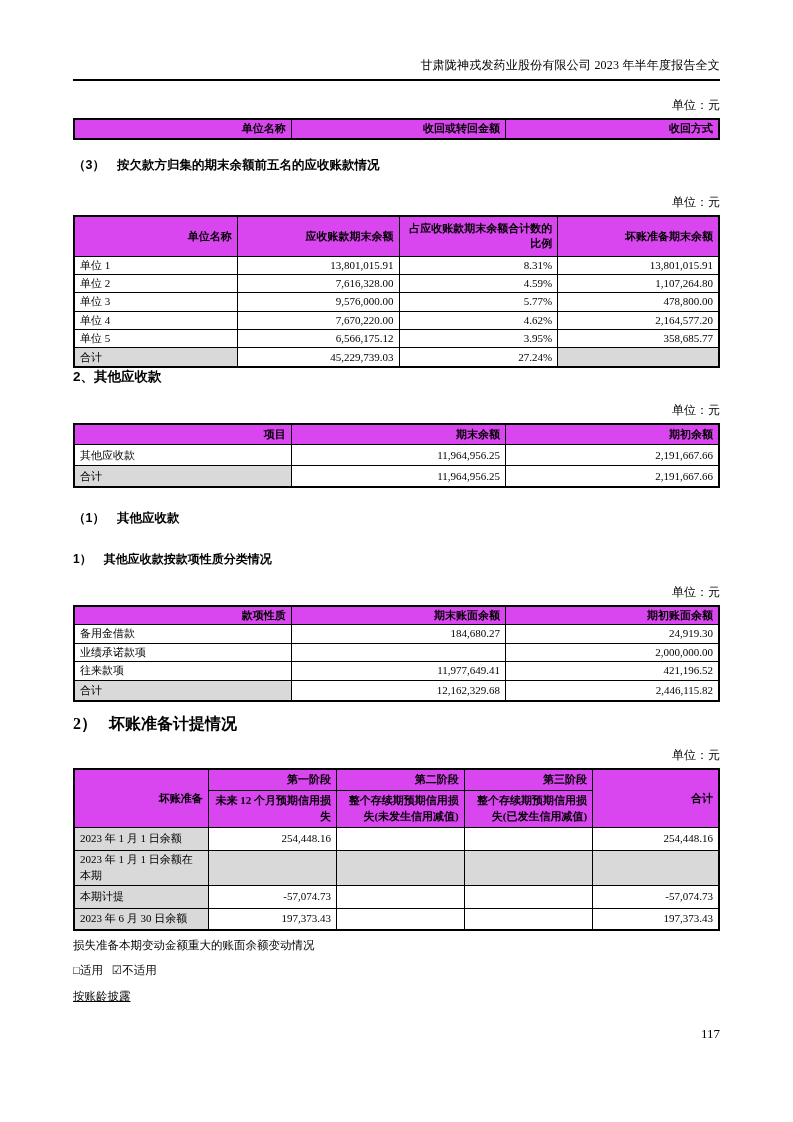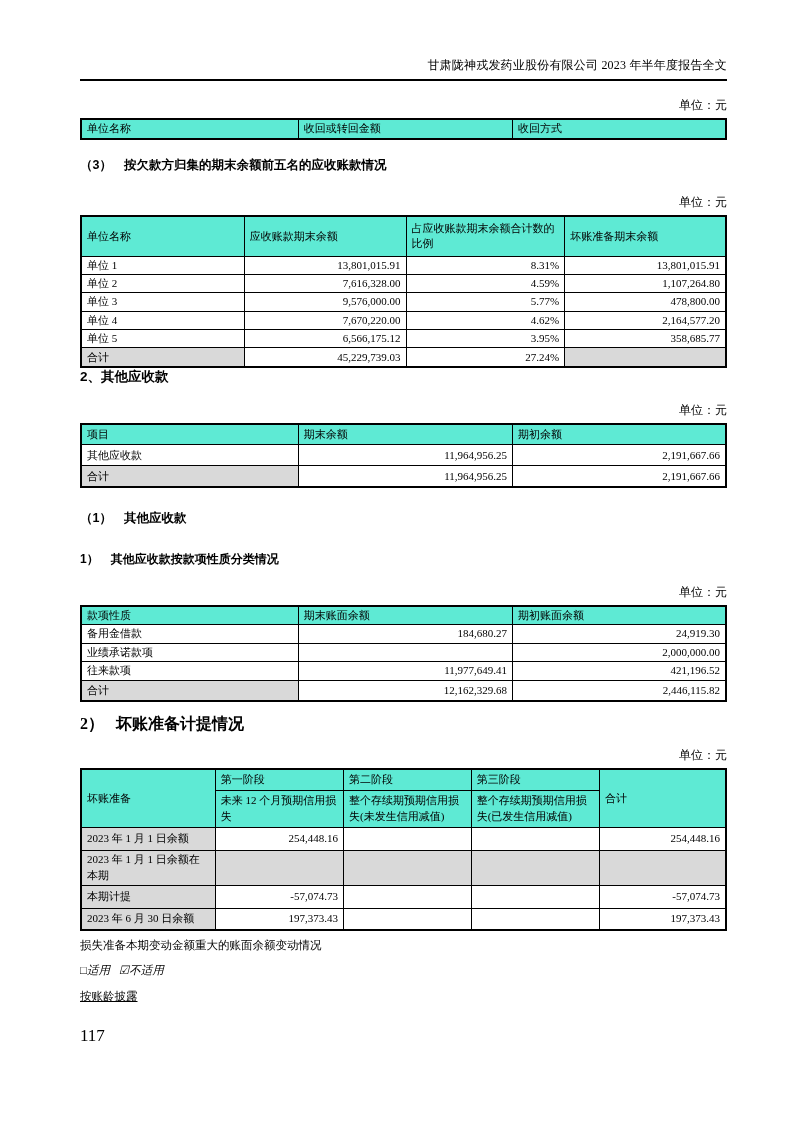--- a/index.html
+++ b/index.html
@@ -2,21 +2,21 @@
 <html><head>
 <meta charset="utf-8">
 <style>
   html,body { margin:0; padding:0; background:#888; }
   .page {
     position:relative; width:793px; height:1122px; margin:0 auto;
     background:#ffffff; color:#000;
     font-family:"Liberation Serif", serif;
     overflow:hidden;
   }
-  .content { position:absolute; left:80px; top:0; width:647px; }
+  .content { position:absolute; left:73px; top:0; width:647px; }
 
   .page-header {
     padding-top:57px; padding-bottom:5px;
     border-bottom:2px solid #000;
     text-align:right; font-size:12px; letter-spacing:0.2px;
   }
 
   .unit { text-align:right; font-size:12px; }
   .unit-1 { margin-top:16px; }
   .unit-2 { margin-top:20px; }
@@ -25,21 +25,21 @@
   .unit-5 { margin-top:12px; }
 
   .t {
     width:100%; border-collapse:collapse; table-layout:fixed;
     border:2px solid #000; margin-top:4px;
   }
   .t th, .t td {
     border:1px solid #000; padding:1px 5px;
     font-size:11px; line-height:1.4; overflow:hidden; vertical-align:middle;
   }
-  .t th { background:#5eead4; font-weight:normal; text-align:left; }
+  .t th { background:#d946ef; font-weight:bold; text-align:right; }
   .lbl { text-align:left; }
   .num { text-align:right; }
   .shade { background:#d9d9d9; }
 
   .heading {
     font-family:"Liberation Sans", sans-serif;
     font-weight:bold; font-size:12.5px;
   }
   .heading .h-label { margin-right:12px; }
   .h-top5   { margin-top:17px; }
@@ -57,24 +57,24 @@
   #nature-table tbody tr { height:16px; }
   #nature-table tbody tr.total-row { height:21px; }
   #bad-debt-table thead tr.stage-row { height:21px; }
   #bad-debt-table thead tr.desc-row { height:37px; }
   #bad-debt-table tbody tr:nth-child(1) { height:23px; }
   #bad-debt-table tbody tr:nth-child(2) { height:35px; }
   #bad-debt-table tbody tr:nth-child(3) { height:23px; }
   #bad-debt-table tbody tr:nth-child(4) { height:22px; }
 
   .note   { font-size:11.5px; margin-top:7px; }
-  .checks { font-size:11.5px; margin-top:10px;font-style:italic; }
+  .checks { font-size:11.5px; margin-top:10px; }
   .checks .opt { margin-right:6px; }
   .aging  { font-size:11.5px; margin-top:11px;text-decoration:underline; }
-  .page-num { text-align:left; font-size:17px; margin-top:22px; }
+  .page-num { text-align:right; font-size:13px; margin-top:22px; }
 </style>
 </head>
 <body>
 
 <div class="page">
   <div class="content">
 
     <div class="page-header">甘肃陇神戎发药业股份有限公司 2023 年半年度报告全文</div>
 
     <div class="unit unit-1">单位：元</div>

